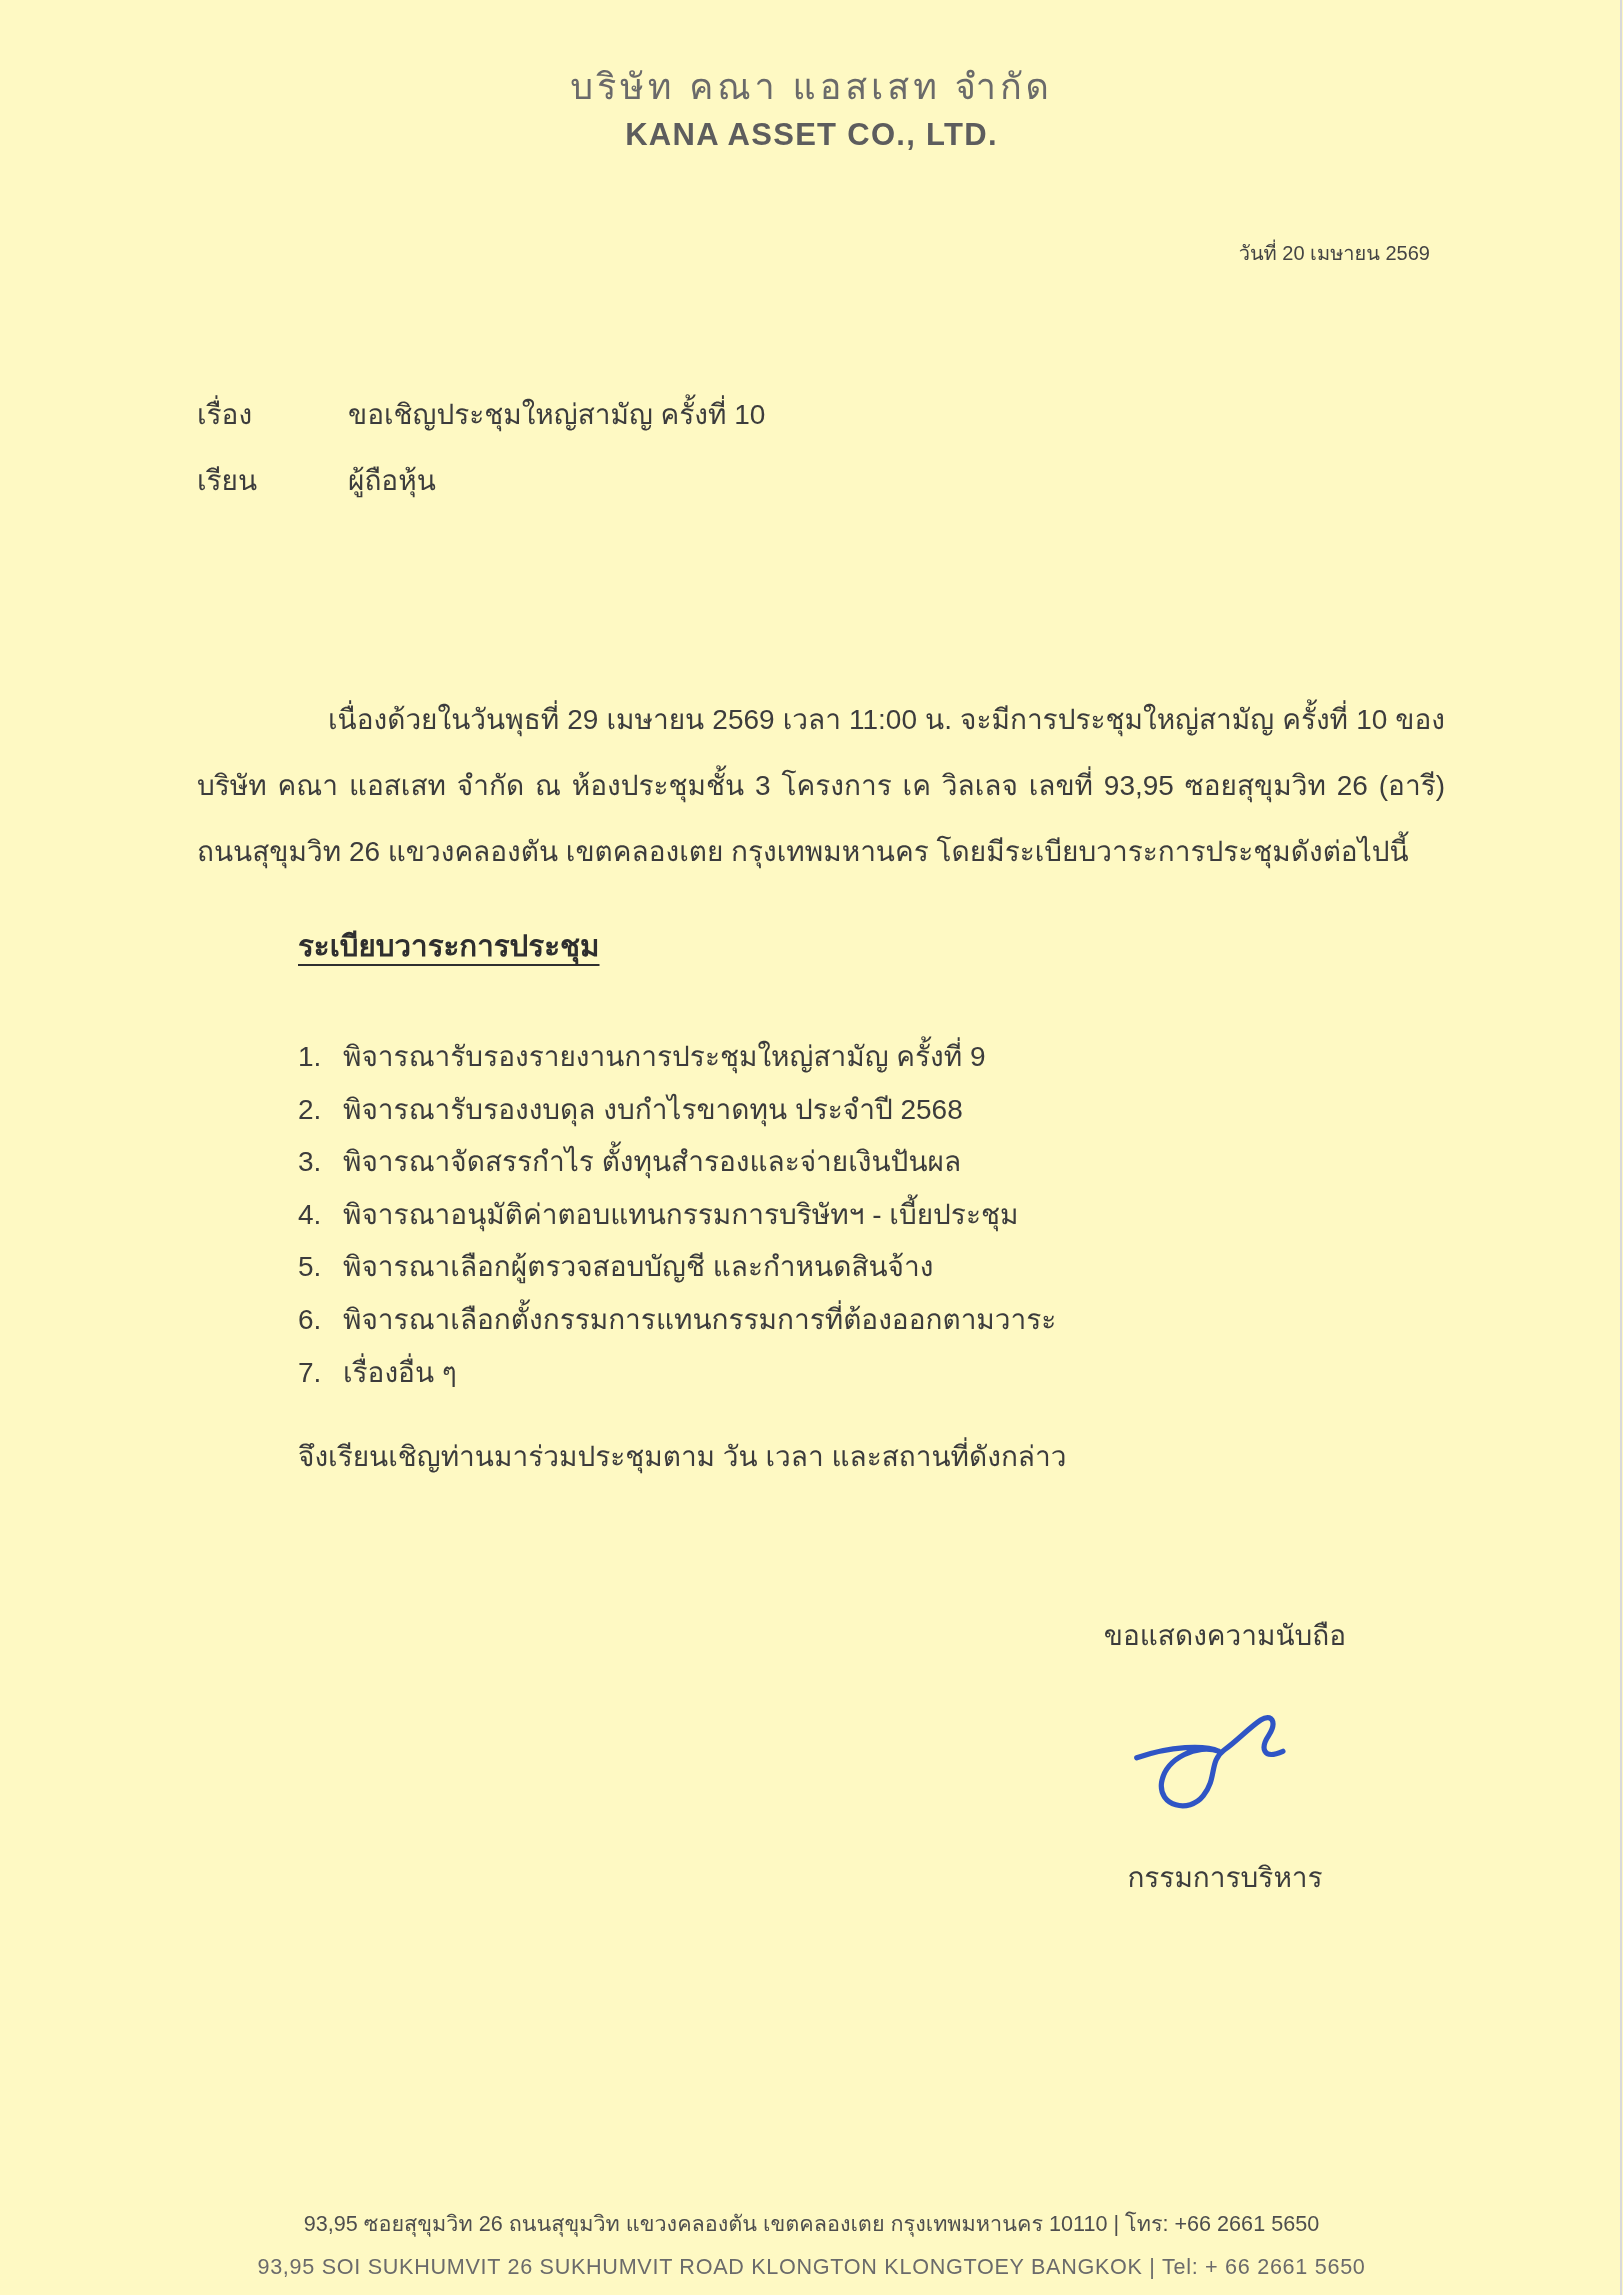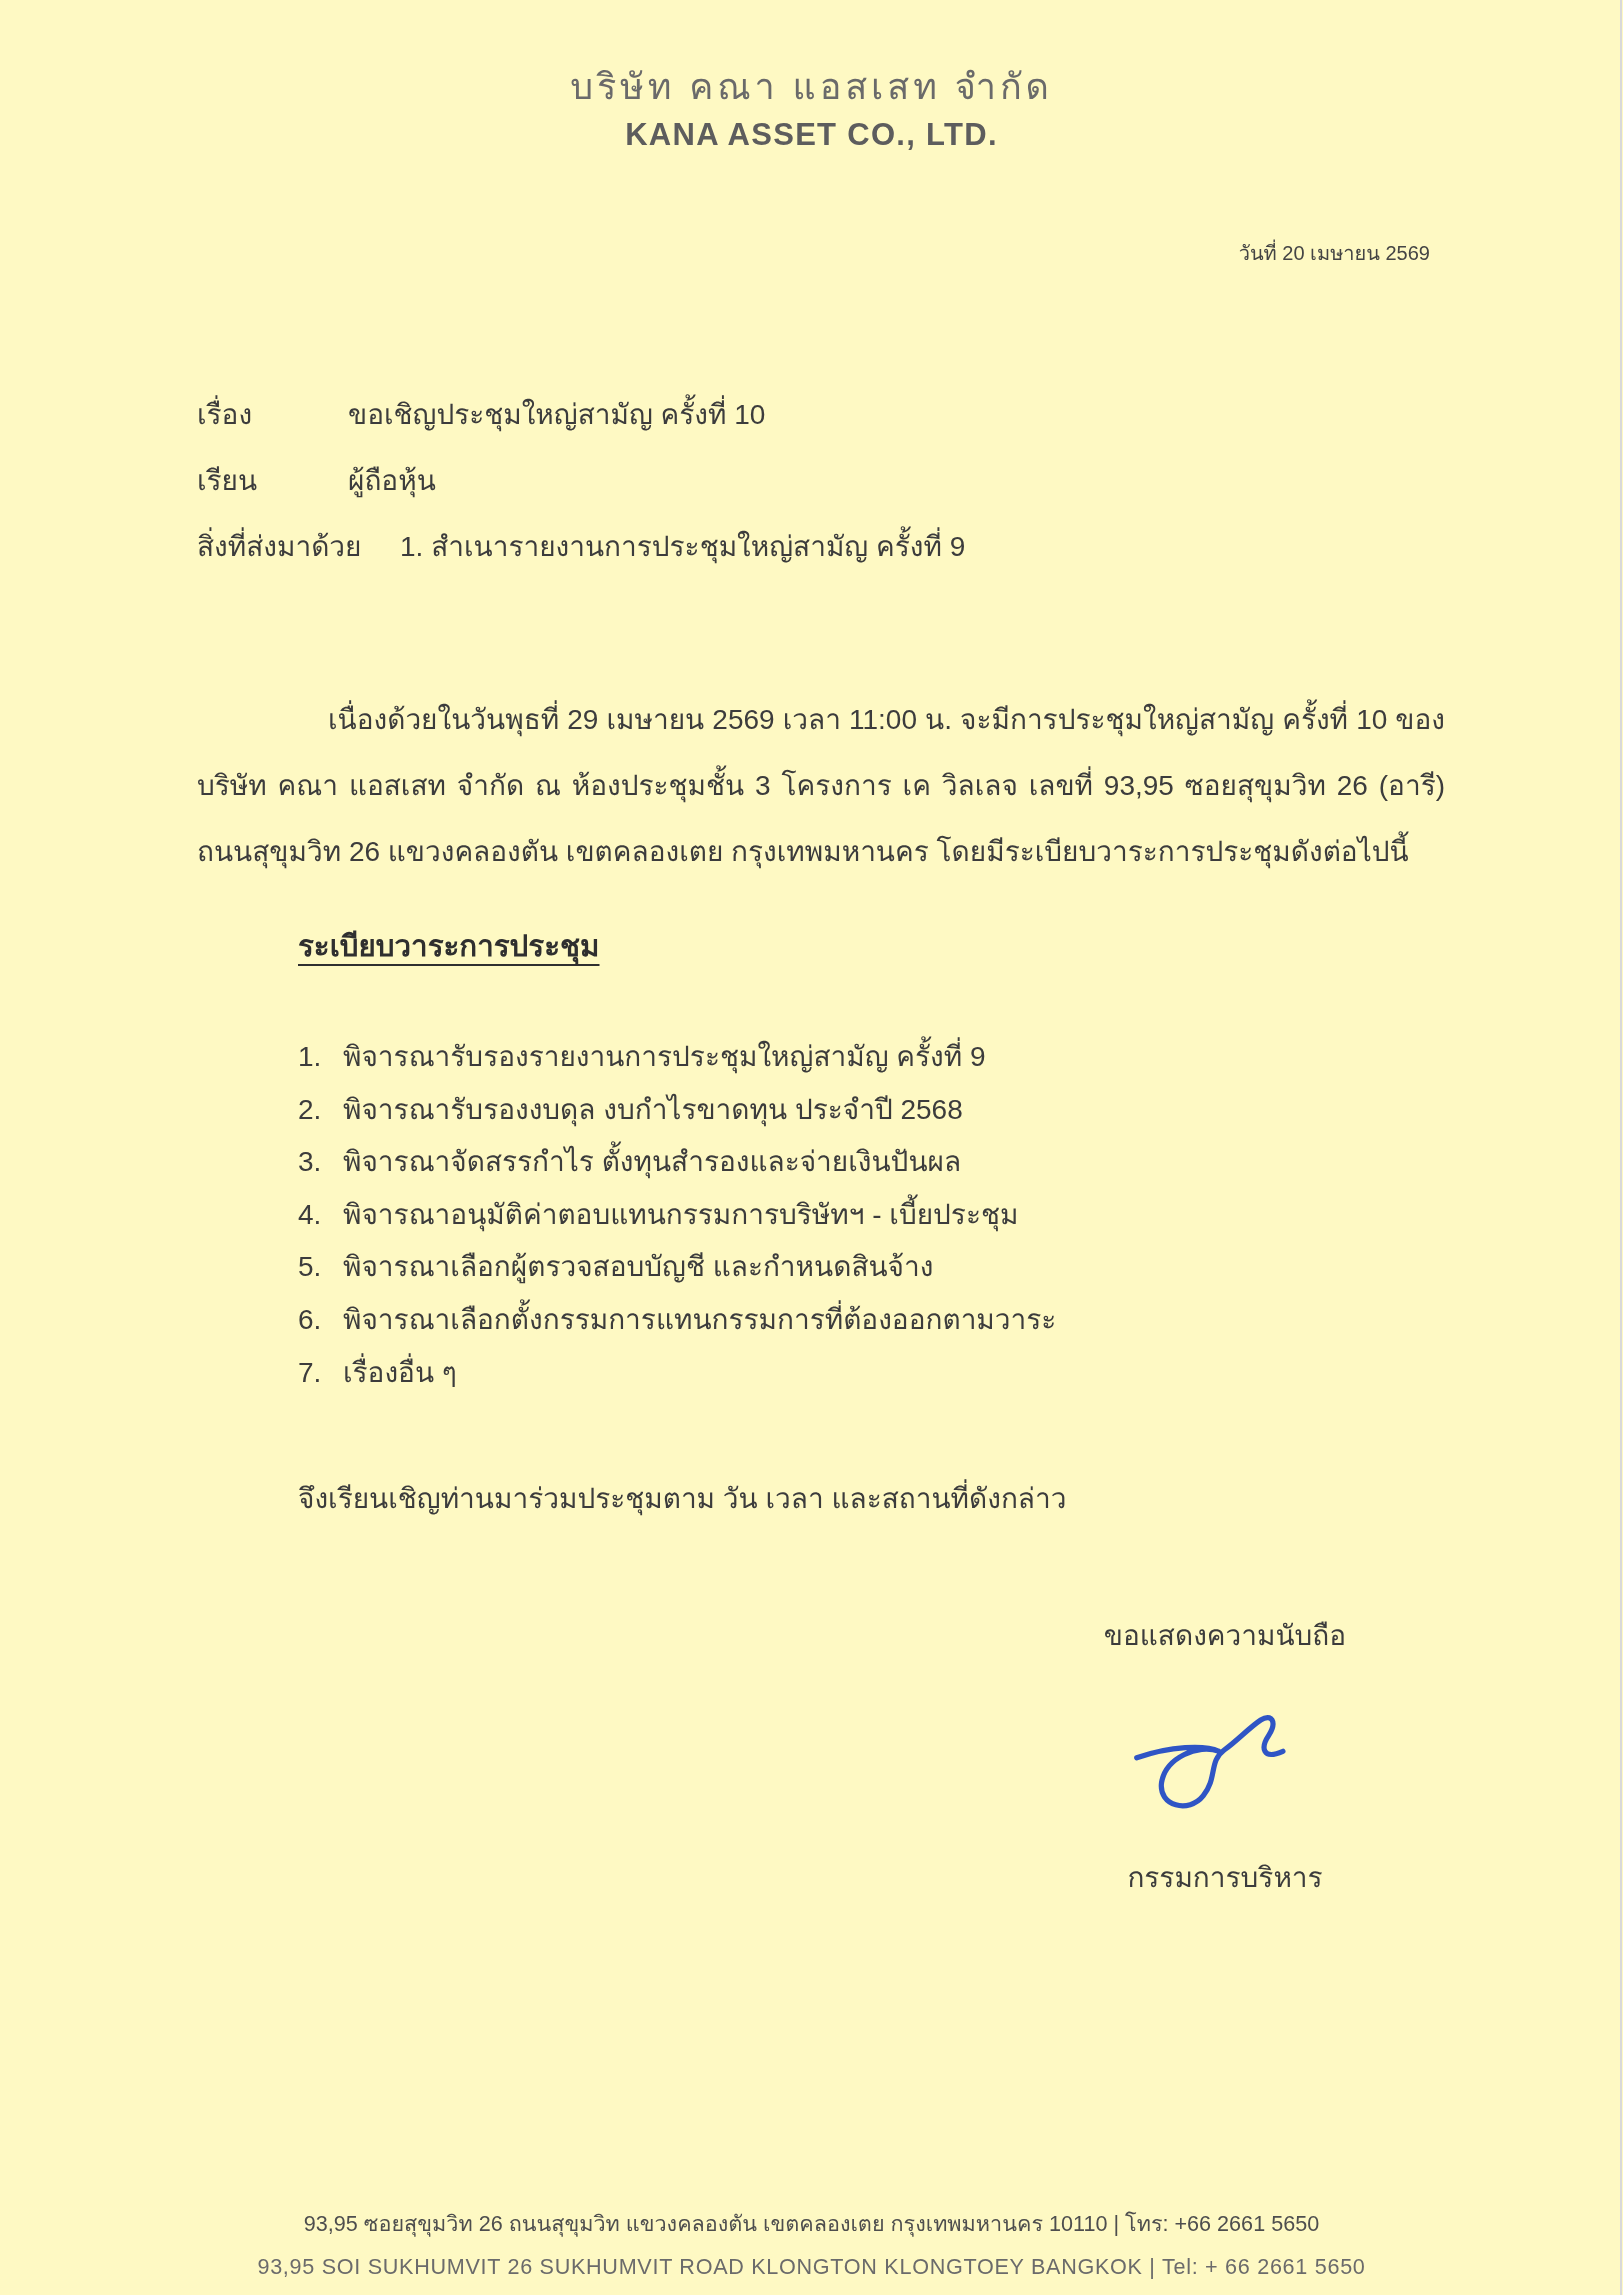--- a/index.html
+++ b/index.html
@@ -88,21 +88,21 @@
     text-underline-offset: 7.9px;
     margin-bottom: 72px;
   }
   .agenda-item {
     display: flex;
     margin-bottom: 21.6px;
     line-height: 31px;
   }
   .agenda-num { width: 45px; flex: 0 0 45px; }
   .closing-line {
-    margin-top: 95px;
+    margin-top: 53px;
     line-height: 31px;
   }
 
   .sig-block {
     position: absolute;
     left: 937px; top: 1613px;
     width: 576px;
     text-align: center;
     font-size: 28px;
     color: #3c3c3c;
@@ -132,24 +132,20 @@
   <div class="date-line">วันที่ 20 เมษายน 2569</div>
 
   <div class="meta">
     <div class="meta-row">
       <span class="meta-label">เรื่อง</span>
       <span class="meta-value-a">ขอเชิญประชุมใหญ่สามัญ ครั้งที่ 10</span>
     </div>
     <div class="meta-row">
       <span class="meta-label">เรียน</span>
       <span class="meta-value-a">ผู้ถือหุ้น</span>
-    </div>
-    <div class="meta-row enclosure">
-      <span class="meta-label">สิ่งที่ส่งมาด้วย</span>
-      <span class="meta-value-b">1. สำเนารายงานการประชุมใหญ่สามัญ ครั้งที่ 9</span>
     </div>
   </div>
 
   <div class="body-par">เนื่องด้วยในวันพุธที่ 29 เมษายน 2569 เวลา 11:00 น. จะมีการประชุมใหญ่สามัญ ครั้งที่ 10 ของบริษัท คณา แอสเสท จำกัด ณ ห้องประชุมชั้น 3 โครงการ เค วิลเลจ เลขที่ 93,95 ซอยสุขุมวิท 26 (อารี) ถนนสุขุมวิท 26 แขวงคลองตัน เขตคลองเตย กรุงเทพมหานคร โดยมีระเบียบวาระการประชุมดังต่อไปนี้</div>
 
   <div class="agenda">
     <div class="agenda-heading">ระเบียบวาระการประชุม</div>
 
     <div class="agenda-item">
       <span class="agenda-num">1.</span>

